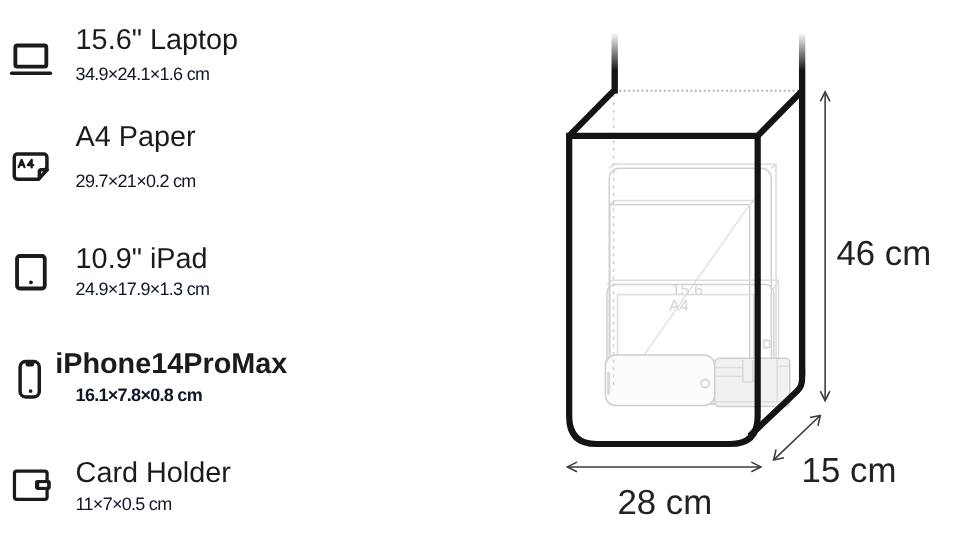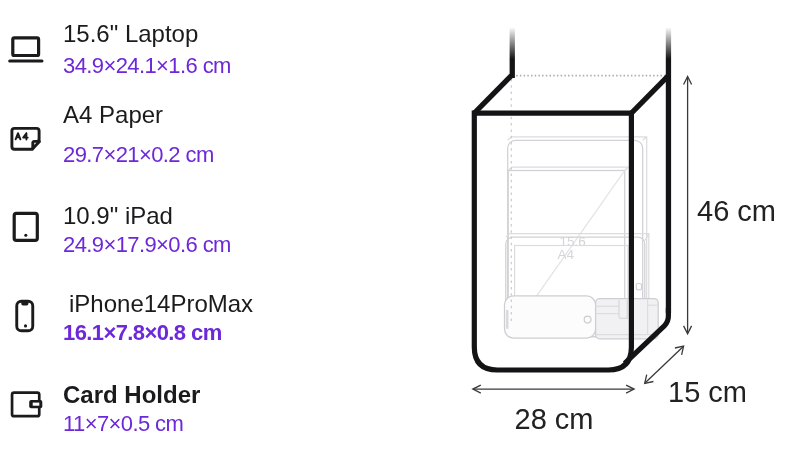--- a/index.html
+++ b/index.html
@@ -1,19 +1,19 @@
 <!DOCTYPE html>
 <html><head>
 <meta charset="utf-8">
 <style>
   html,body{margin:0;padding:0;}
   body{width:800px;height:455px;background:#ffffff;font-family:"Liberation Sans",sans-serif;position:relative;overflow:hidden;-webkit-font-smoothing:antialiased;}
   .abs{position:absolute;}
   .title{font-size:24px;color:#1b1b1d;line-height:1;white-space:nowrap;letter-spacing:0;}
-  .sub{font-size:22px;color:#6d28d9;line-height:1;white-space:nowrap;letter-spacing:-0.6px;}
+  .sub{font-size:15px;color:#0f172a;line-height:1;white-space:nowrap;letter-spacing:-0.6px;}
 </style>
 </head>
 <body>
 
 <svg class="abs" style="left:0;top:0" width="52" height="70" viewBox="0 0 52 70">
   <rect x="12.8" y="37.9" width="25.8" height="17.6" rx="1.6" fill="none" stroke="#1b1b1d" stroke-width="3.2"></rect>
   <line x1="9.7" y1="61.1" x2="42" y2="61.1" stroke="#1b1b1d" stroke-width="3" stroke-linecap="round"></line>
 </svg>
 
 <div class="abs title" style="left:63px;top:22.2px;">15.6" Laptop</div>
@@ -30,39 +30,39 @@
 
 <div class="abs sub" style="left:63px;top:143.5px;">29.7×21×0.2 cm</div>
 
 <svg class="abs" style="left:0;top:206px" width="52" height="44" viewBox="0 0 52 44">
   <rect x="14.2" y="7.3" width="23.1" height="27.1" rx="2.2" fill="none" stroke="#1b1b1d" stroke-width="3.2"></rect>
   <circle cx="25.8" cy="29.3" r="1.55" fill="#1b1b1d"></circle>
 </svg>
 
 <div class="abs title" style="left:63px;top:203.7px;">10.9" iPad</div>
 
-<div class="abs sub" style="left:63px;top:234px;">24.9×17.9×0.6 cm</div>
+<div class="abs sub" style="left:63px;top:234px;">24.9×17.9×1.3 cm</div>
 
 <svg class="abs" style="left:0;top:292px" width="52" height="48" viewBox="0 0 52 48">
   <rect x="16.75" y="9.25" width="16" height="29.5" rx="4.6" fill="none" stroke="#1b1b1d" stroke-width="2.9"></rect>
   <path d="M 21.3,9.5 h 7.1 v 2.3 a 1.7,1.7 0 0 1 -1.7,1.7 h -3.7 a 1.7,1.7 0 0 1 -1.7,-1.7 Z" fill="#1b1b1d"></path>
   <circle cx="25.5" cy="33.9" r="1.55" fill="#1b1b1d"></circle>
 </svg>
 
-<div class="abs title" style="left:69px;top:292.2px;">iPhone14ProMax</div>
+<div class="abs title" style="left:46px;top:292.2px;font-weight:bold;">iPhone14ProMax</div>
 
 <div class="abs sub" style="left:63px;top:322px;font-weight:bold;">16.1×7.8×0.8 cm</div>
 
 <svg class="abs" style="left:0;top:385px" width="52" height="40" viewBox="0 0 52 40">
   <rect x="12.05" y="7.55" width="27.2" height="23.6" rx="2" fill="none" stroke="#1b1b1d" stroke-width="2.7"></rect>
   <rect x="29.2" y="14.9" width="13.1" height="8.4" rx="2" fill="#1b1b1d"></rect>
   <rect x="32.7" y="17.6" width="6.6" height="3.1" fill="#ffffff"></rect>
 </svg>
 
-<div class="abs title" style="left:63px;top:382.7px;font-weight:bold;">Card Holder</div>
+<div class="abs title" style="left:63px;top:382.7px;">Card Holder</div>
 
 <div class="abs sub" style="left:63px;top:412.5px;">11×7×0.5 cm</div>
 
 <svg class="abs" style="left:440px;top:0" width="360" height="455" viewBox="0 0 360 455">
   <defs>
     <linearGradient id="strapfade" x1="0" y1="27" x2="0" y2="59" gradientUnits="userSpaceOnUse">
       <stop offset="0" stop-color="#ffffff"></stop>
       <stop offset="1" stop-color="#141416"></stop>
     </linearGradient>
   </defs>

